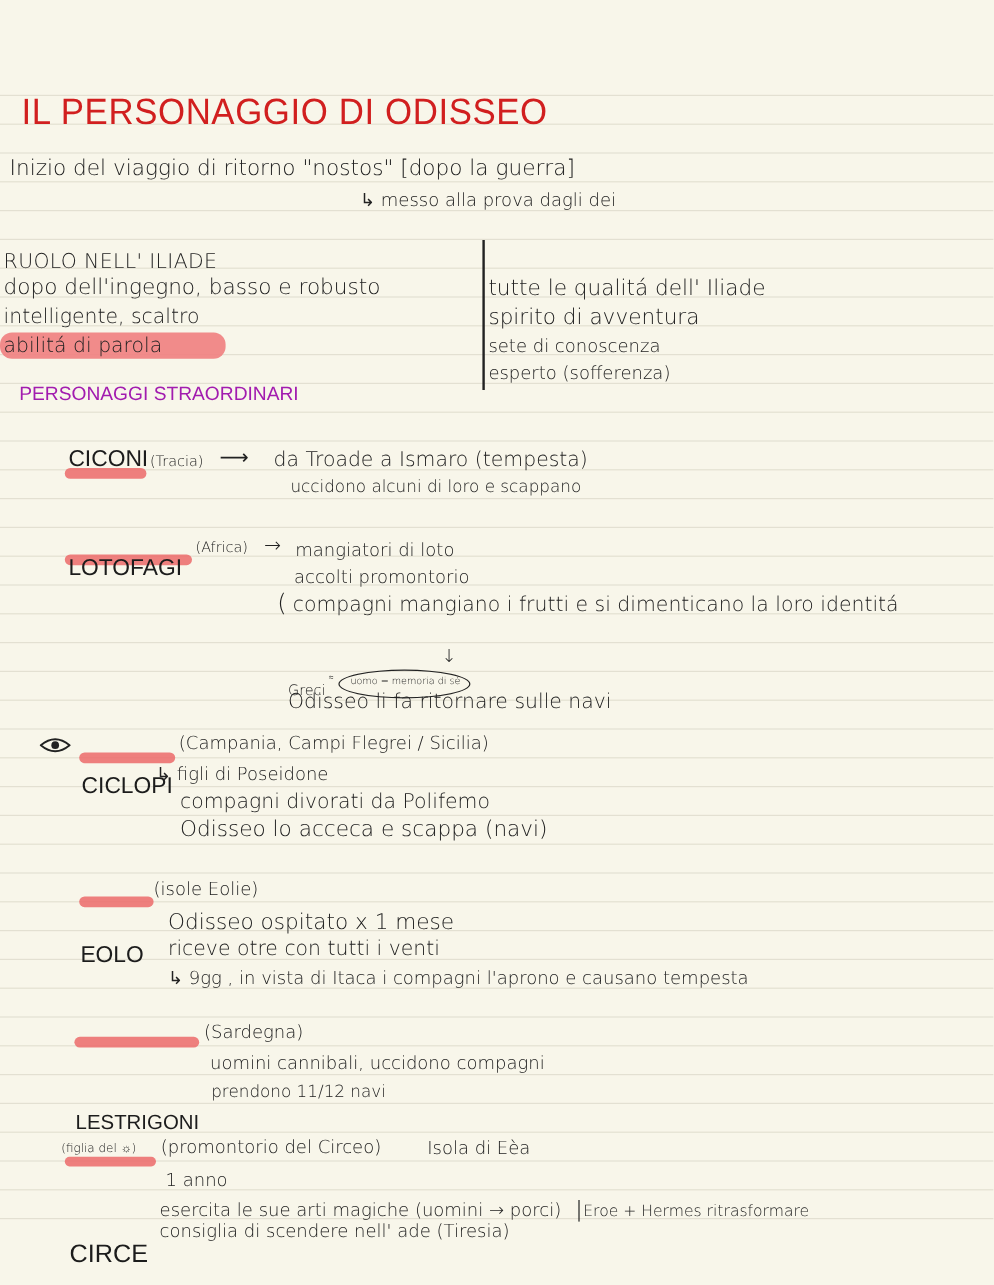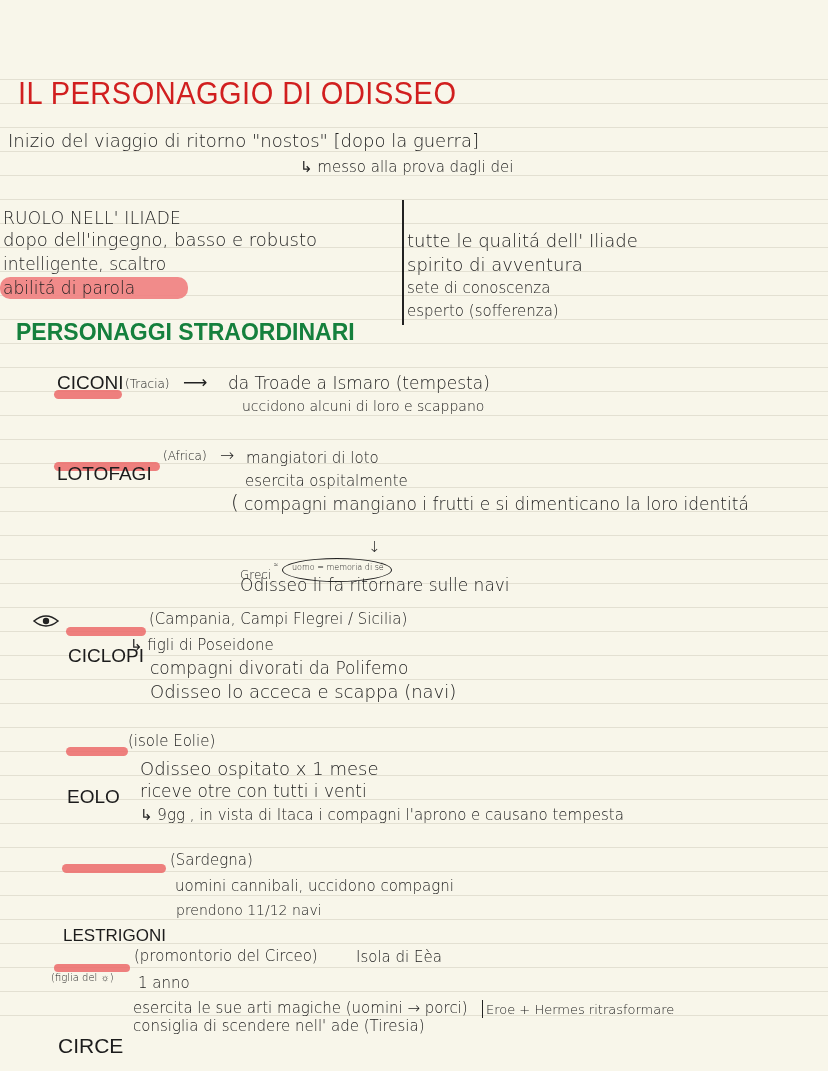--- a/index.html
+++ b/index.html
@@ -14,23 +14,22 @@
     position: absolute; left: 0; width: 828px; height: 1px;
     background: #e3e0d2;
   }
   .t { position: absolute; white-space: nowrap; line-height: 1; }
   .title {
     color: #d11f1f; font-size: 29px; letter-spacing: 0.5px;
     font-family: "Liberation Sans", sans-serif; font-weight: normal;
     transform: scaleY(1.05);
   }
   .sub-title {
-    color: #15803d; font-size: 23px;
+    color: #a21caf; font-size: 16px;
     font-family: "Liberation Sans", sans-serif;
-    font-weight: bold;
   }
   .hw { font-size: 17px; font-family: "DejaVu Sans", sans-serif; font-weight: 300; color: #222; }
   .hw-s { font-size: 15px; text-align: center; }
   .hw-xs { font-size: 12px; }
   .hw-tiny { font-size: 10px; }
   .caps { font-size: 17px; letter-spacing: 0.3px; }
   .name {
     font-size: 19px; font-family: "Liberation Sans", sans-serif; color: #1c1c1c;
     position: relative; z-index: 1;
   }
@@ -116,21 +115,21 @@
 <div class="t hw hw-xs" style="left:125px; top:378px;">(Tracia)</div>
 <div class="t hw" style="left:183px; top:374px;">⟶</div>
 <div class="t hw" style="left:228px; top:375px;">da Troade a Ismaro (tempesta)</div>
 <div class="t hw" style="left:242px; top:399px; font-size:14px;">uccidono  alcuni  di  loro e  scappano</div>
 
 <div class="hl" style="left:54px; top:462px; width:106px; height:9px;"></div>
 <div class="t name" style="left:57px; top:445px;">LOTOFAGI</div>
 <div class="t hw hw-xs" style="left:163px; top:450px;">(Africa)</div>
 <div class="t hw" style="left:220px; top:447px;">→</div>
 <div class="t hw hw-s" style="left:246px; top:451px;">mangiatori di loto</div>
-<div class="t hw hw-s" style="left:245px; top:474px;">esercita ospitalmente</div>
+<div class="t hw hw-s" style="left:245px; top:474px;">accolti promontorio</div>
 <div class="t hw hw-s" style="left:231px; top:492px; font-size:20px;">(</div>
 <div class="t hw" style="left:244px; top:496px;">compagni  mangiano  i frutti e  si dimenticano  la loro identitá</div>
 <div class="t hw" style="left:240px; top:541px;margin-top:36px;">Odisseo  li  fa  ritornare  sulle  navi</div>
 <div class="t hw hw-s" style="left:368px; top:540px;">↓</div>
 <div class="t hw hw-xs" style="left:240px; top:569px;">Greci</div>
 <div class="t hw" style="left:274px; top:562px; font-size:7px;">≈</div>
 <div class="ellipse" style="left:282px; top:558px; width:108px; height:22px;"></div>
 <div class="t hw hw-tiny" style="left:292px; top:564px; font-size:8px;">uomo = memoria di sé</div>
 
 <svg class="icon" style="left:33px; top:613px;" width="26" height="16" viewBox="0 0 26 16">
@@ -154,18 +153,18 @@
 <div class="hl" style="left:62px; top:864px; width:104px; height:9px;"></div>
 <div class="t name" style="left:63px; top:851px; font-size:17px;">LESTRIGONI</div>
 <div class="t hw hw-s" style="left:170px; top:853px;">(Sardegna)</div>
 <div class="t hw hw-s" style="left:175px; top:879px;">uomini  cannibali,  uccidono  compagni</div>
 <div class="t hw hw-s" style="left:176px; top:903px; font-size:14px;">prendono  11/12 navi</div>
 
 <div class="hl" style="left:54px; top:964px; width:76px; height:8px;"></div>
 <div class="t name" style="left:58px; top:942px; font-size:21px;">CIRCE</div>
 <div class="t hw hw-s" style="left:134px; top:949px;">(promontorio del Circeo)</div>
 <div class="t hw hw-s" style="left:356px; top:950px;">Isola di Eèa</div>
-<div class="t hw" style="left:51px; top:973px; font-size:10px;text-align:center;">(figlia del ☼)</div>
+<div class="t hw" style="left:51px; top:953px; font-size:10px;text-align:center;">(figlia del ☼)</div>
 <div class="t hw hw-s" style="left:138px; top:976px;">1 anno</div>
 <div class="t hw hw-s" style="left:133px; top:1001px;">esercita  le sue  arti  magiche (uomini → porci)</div>
 <div class="vline" style="left:482px; top:1000px; height:18px; width:1.2px;"></div>
 <div class="t hw hw-xs" style="left:486px; top:1003px; font-size:13px;">Eroe + Hermes  ritrasformare</div>
 <div class="t hw hw-s" style="left:133px; top:1019px;">consiglia  di  scendere  nell' ade  (Tiresia)</div>
 
 </body></html>

